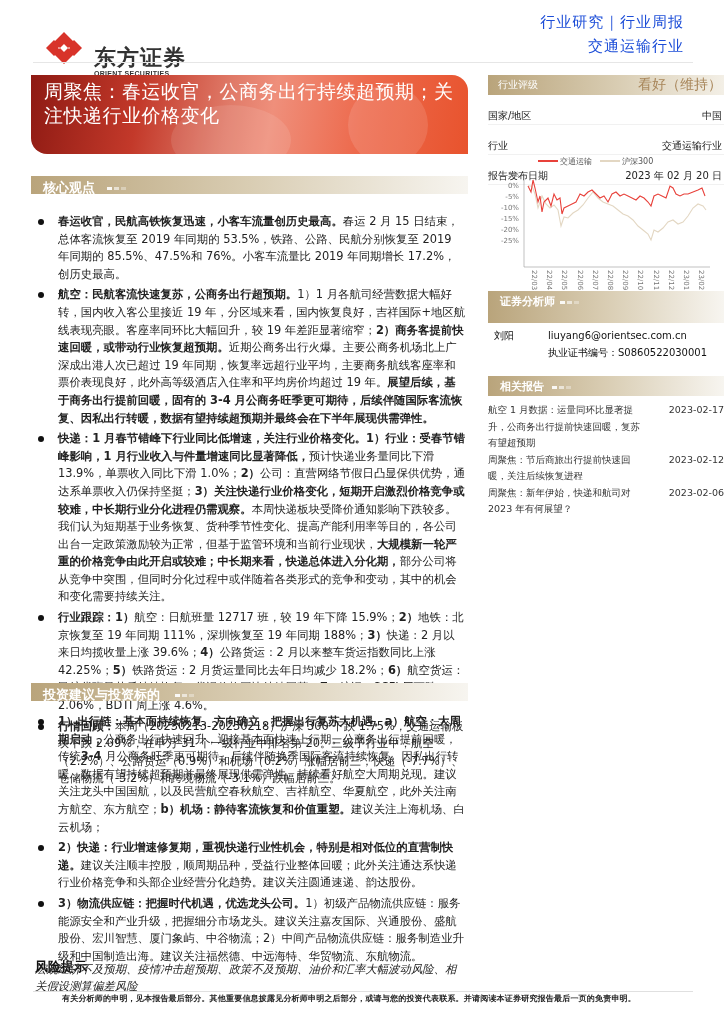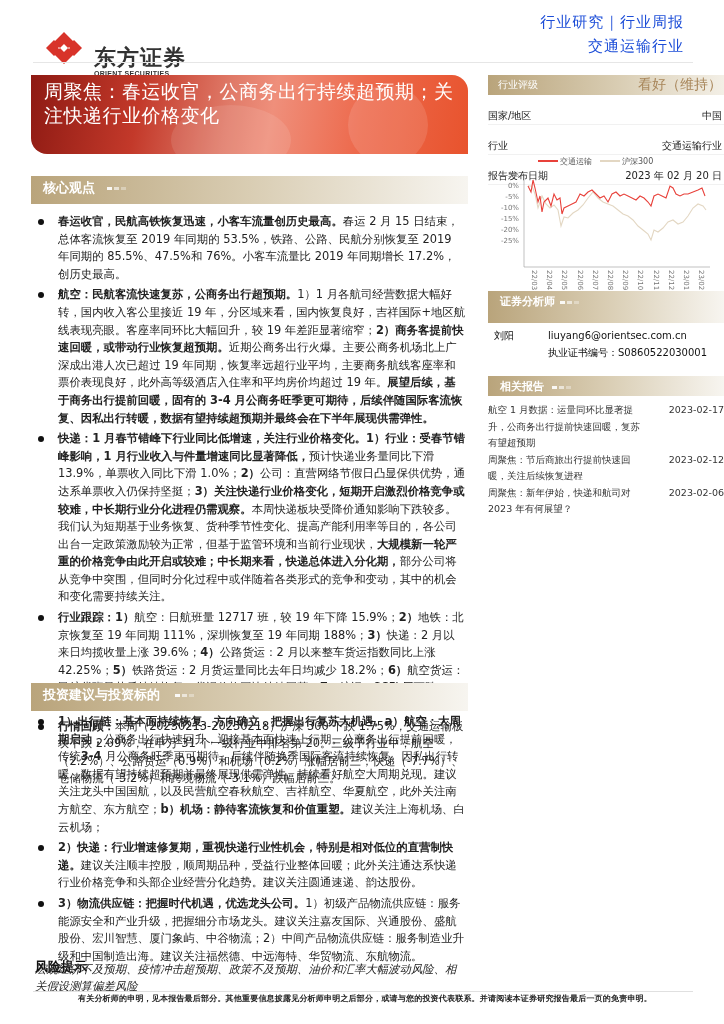--- a/index.html
+++ b/index.html
@@ -17,21 +17,21 @@
   .hdr-line2 { font-size: 15px; line-height: 24px; letter-spacing: 1px; }
   .hdr-rule { position: absolute; left: 33px; top: 62px; width: 660px; height: 1px; background: #e6e6e6; }
 
   .banner { position: absolute; left: 31px; top: 75px; width: 437px; height: 79px;
     border-radius: 0 16px 0 16px; overflow: hidden;
     background: linear-gradient(100deg, #8e1a13 0%, #c3392a 25%, #e07a68 45%, #ef8f7b 55%, #ed6a4d 75%, #e8532d 100%); }
   .banner-deco { position: absolute; right: 40px; top: 10px; width: 80px; height: 80px; border-radius: 40px; background: rgba(255,255,255,0.12); }
   .banner-deco2 { position: absolute; left: 140px; top: 30px; width: 120px; height: 70px; border-radius: 50%; background: rgba(255,255,255,0.10); }
   .banner-title { position: absolute; left: 13px; top: 4px; right: 10px; color: #fff; font-size: 19px; line-height: 24px; letter-spacing: 0.5px; }
 
-  .sec-bar { position: absolute; height: 28px; background: linear-gradient(90deg, #b9a47b 0%, #d9cdb3 50%, #f7f5f0 100%); }
+  .sec-bar { position: absolute; height: 18px; background: linear-gradient(90deg, #b9a47b 0%, #d9cdb3 50%, #f7f5f0 100%); }
   .sec-bar .t { position: absolute; left: 12px; top: 3px; color: #fff; font-size: 13px; font-weight: bold; }
   .dots { position: absolute; top: 11px; display: flex; gap: 2px; }
   .dots span { width: 5px; height: 3px; background: #fff; opacity: 0.9; }
   .dots span:nth-child(2) { opacity: 0.6; }
   .dots span:nth-child(3) { opacity: 0.35; }
 
   .body-text { position: absolute; left: 36px; width: 430px; font-size: 11.4px; line-height: 17.6px; color: #222; }
   .bullet { position: relative; padding-left: 22px; margin-bottom: 3px; }
   .bullet::before { content: ""; position: absolute; left: 2px; top: 6px; width: 6px; height: 6px; border-radius: 3px; background: #111; }
   .bullet b { font-weight: bold; }
@@ -49,21 +49,21 @@
   .analyst .name { width: 60px; padding-left: 6px; }
 
   .related { position: absolute; left: 488px; top: 376px; width: 236px; }
   .related .item { display: flex; justify-content: space-between; font-size: 9.5px; line-height: 16.5px; color: #333; }
   .related .item .txt { width: 160px; }
   .related .item .dt { width: 68px; text-align: right; }
 
   .risk-title { position: absolute; left: 35px; top: 942px; font-size: 13px; font-weight: bold; margin-top: 16px; }
   .risk-text { position: absolute; left: 35px; top: 961px; width: 430px; font-size: 11.4px; line-height: 17px; color: #222; font-style: italic; }
   .footer-rule { position: absolute; left: 33px; top: 991px; width: 660px; height: 1px; background: #e0e0e0; }
-  .footer { position: absolute; left: 62px; top: 993px; font-size: 8px; font-weight: bold; color: #222; letter-spacing: 0.2px; margin-left: 16px; }
+  .footer { position: absolute; left: 62px; top: 993px; font-size: 8px; font-weight: bold; color: #222; letter-spacing: 0.2px; }
 </style>
 </head>
 <body>
 
 <div class="header">
   <div class="logo">
     <div class="logo-mark">
       <svg width="40" height="36" viewBox="0 0 40 36">
         <path d="M20 2 L30 12 L24 18 L20 14 L16 18 L10 12 Z" fill="#d8332a"></path>
         <path d="M20 34 L30 24 L24 18 L20 22 L16 18 L10 24 Z" fill="#d8332a"></path>

